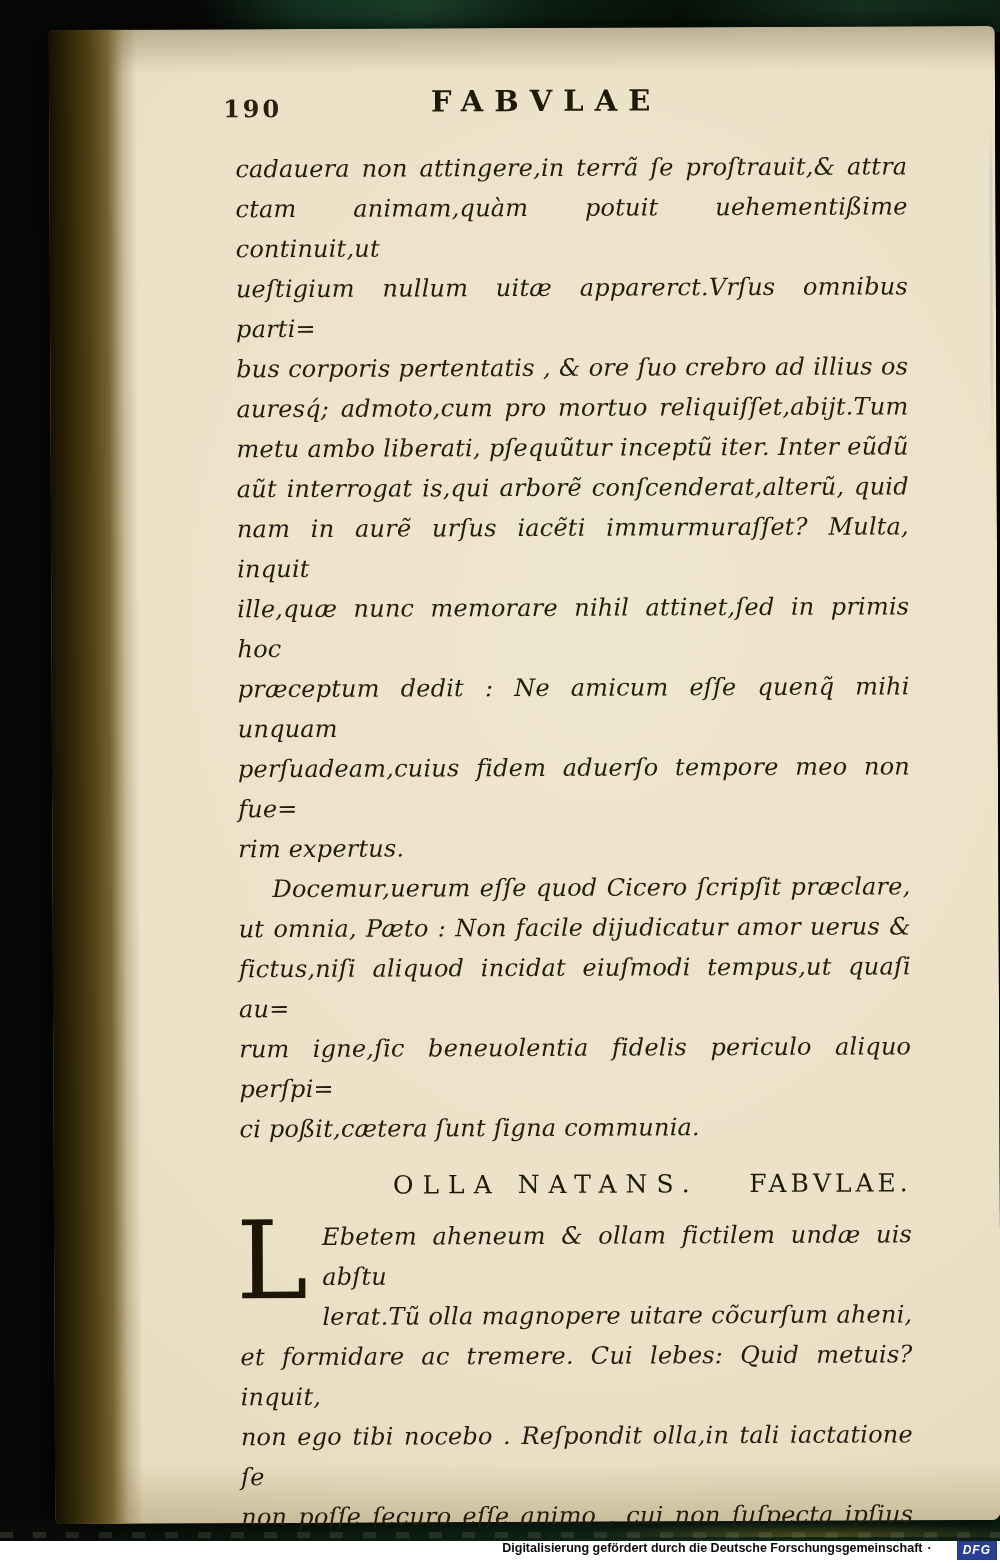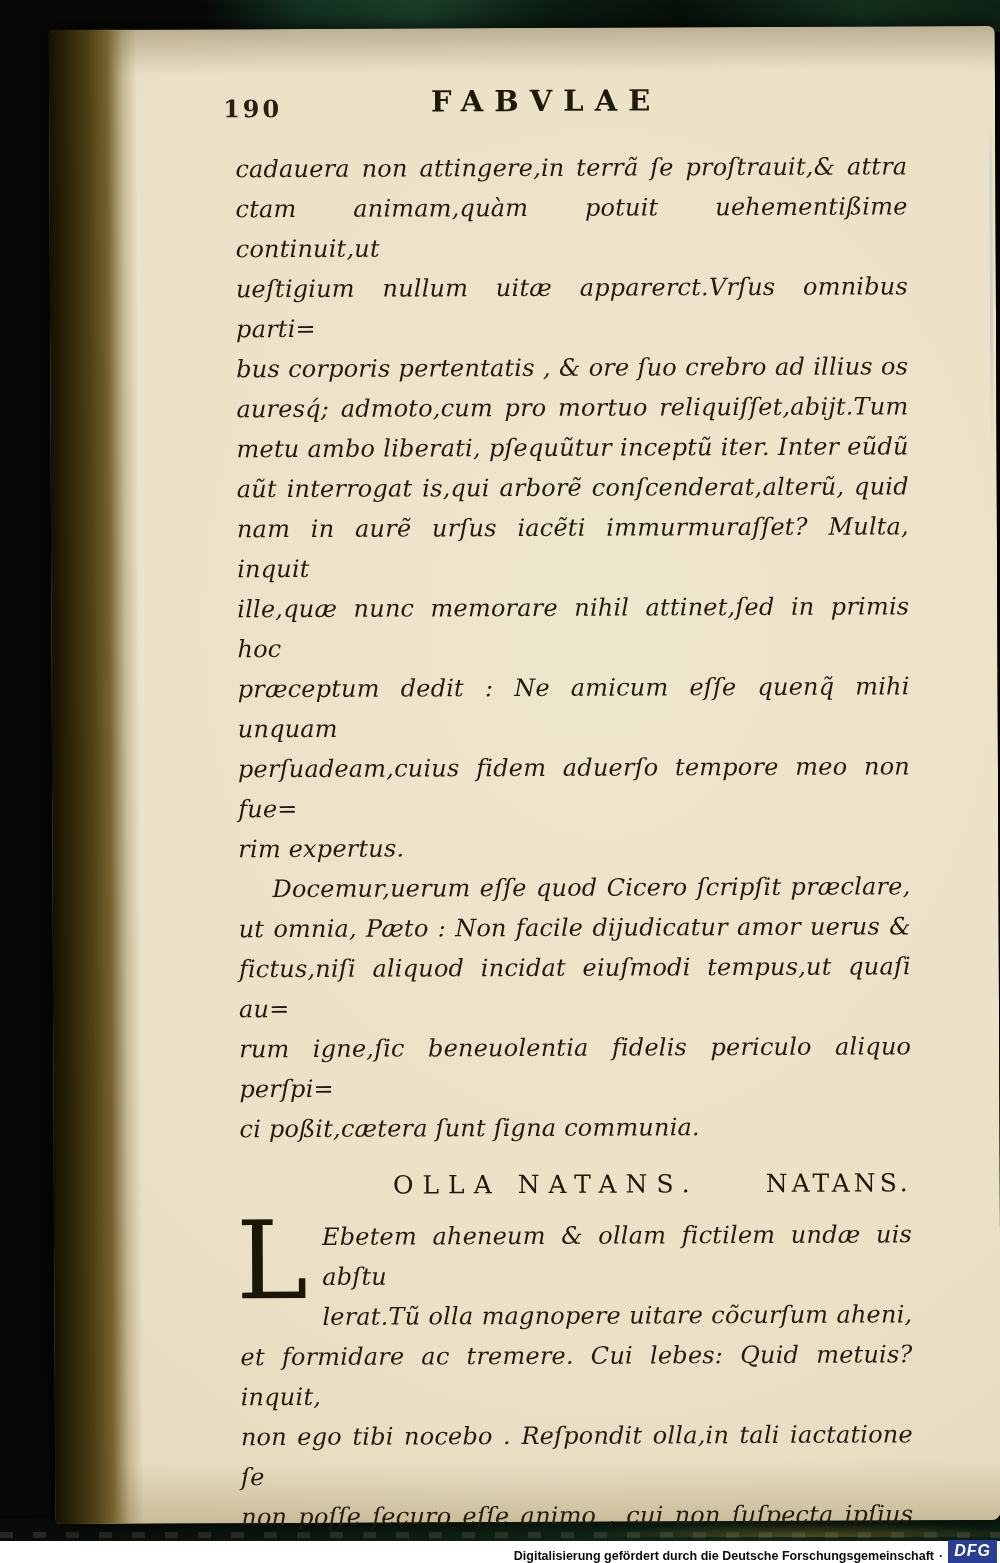--- a/index.html
+++ b/index.html
@@ -75,28 +75,28 @@
     color:#201808; line-height:42px;
   }
   .dropcap-para { margin-top:10px; }
   .dropcap {
     float:left; width:76px; height:82px; margin:5px 10px 0 -4px;
     font-style:normal; font-size:108px; line-height:78px; color:#1d1506;
   }
   
   .credit-bar {
     position:absolute; left:0; right:0; bottom:0; height:22px; background:#ffffff;
-    display:flex; align-items:flex-end; justify-content:flex-end; gap:5px;
+    display:flex; align-items:flex-start; justify-content:flex-end; gap:5px;
     padding-right:3px; box-sizing:border-box;
     font-family:"Liberation Sans","DejaVu Sans",sans-serif;
     font-size:12.5px; font-weight:bold; color:#0b0b0b;
   }
   .dfg-logo {
     background:#2a3f94; color:#ffffff; font-style:italic; font-weight:bold;
-    font-size:16px; line-height:1; letter-spacing:1px; padding:3px 6px 4px;
+    font-size:12px; line-height:1; letter-spacing:1px; padding:3px 6px 4px;margin-left:20px;
   }
 </style>
 </head>
 <body>
 
 <div class="stage">
   <div class="band-top"></div>
   <div class="band-bottom"></div>
   <div class="bottom-glow"></div>
   <div class="sprockets"></div>
@@ -130,21 +130,21 @@
       <div class="para">
           <div class="tline j ind">Docemur,uerum eſſe quod Cicero ſcripſit præclare,</div>
           <div class="tline j">ut omnia, Pæto : Non facile dijudicatur amor uerus &amp;</div>
           <div class="tline j">fictus,niſi aliquod incidat eiuſmodi tempus,ut quaſi au=</div>
           <div class="tline j">rum igne,ſic beneuolentia fidelis periculo aliquo perſpi=</div>
           <div class="tline end">ci poßit,cætera ſunt ſigna communia.</div>
         </div>
 
       <div class="heading-row h1-row">
         <span class="h-title">OLLA NATANS.</span>
-        <span class="h-num">NATANS.</span>
+        <span class="h-num">FABVLAE.</span>
       </div>
 
       <div class="dropcap-para">
         <span class="dropcap">L</span>
         <div class="lines">
             <div class="tline j">Ebetem aheneum &amp; ollam fictilem undæ uis abſtu</div>
             <div class="tline j">lerat.Tũ olla magnopere uitare cõcurſum aheni,</div>
             <div class="tline j">et formidare ac tremere. Cui lebes: Quid metuis? inquit,</div>
             <div class="tline j">non ego tibi nocebo . Reſpondit olla,in tali iactatione ſe</div>
             <div class="tline j">non poſſe ſecuro eſſe animo , cui non ſuſpecta ipſius uo=</div>

